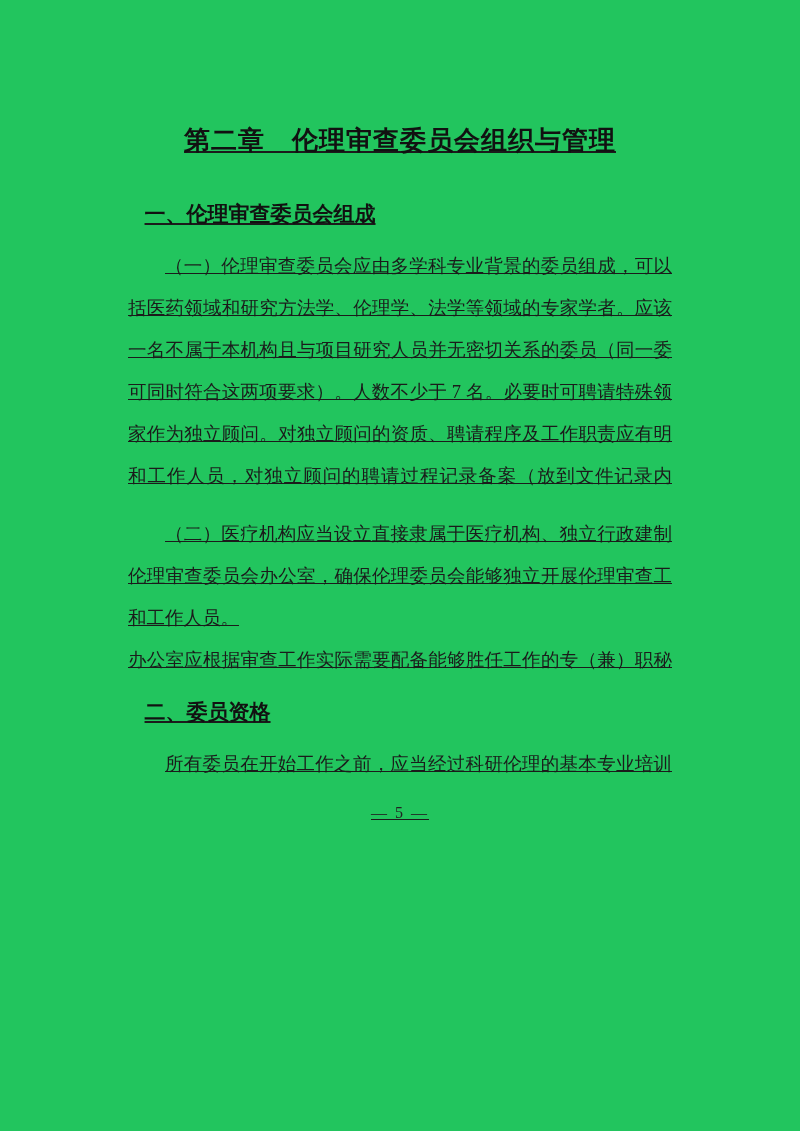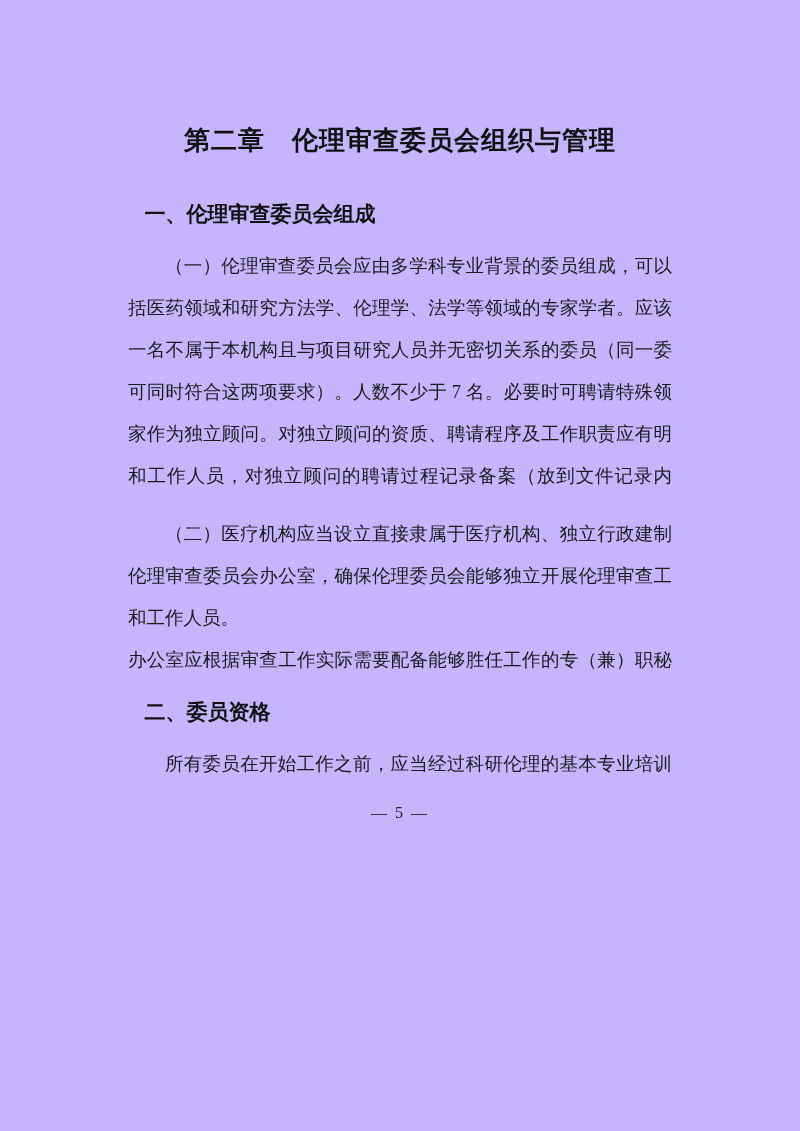--- a/index.html
+++ b/index.html
@@ -4,24 +4,25 @@
 <style>
   html, body {
     margin: 0;
     padding: 0;
     background: #ffffff;
   }
   .page {
     position: relative;
     width: 800px;
     height: 1131px;
-    background: #c4b5fd;
+    background: #22c55e;
     overflow: hidden;
     color: #1b1b1b;
     font-family: "Liberation Serif", "DejaVu Serif", serif;
+    text-decoration: underline;
   }
   .doc-title {
     margin-top: 121px;
     line-height: 38px;
     text-align: center;
     font-family: "Liberation Sans", "DejaVu Sans", sans-serif;
     font-weight: bold;
     font-size: 26px;
     color: #111111;
     letter-spacing: 1px;

